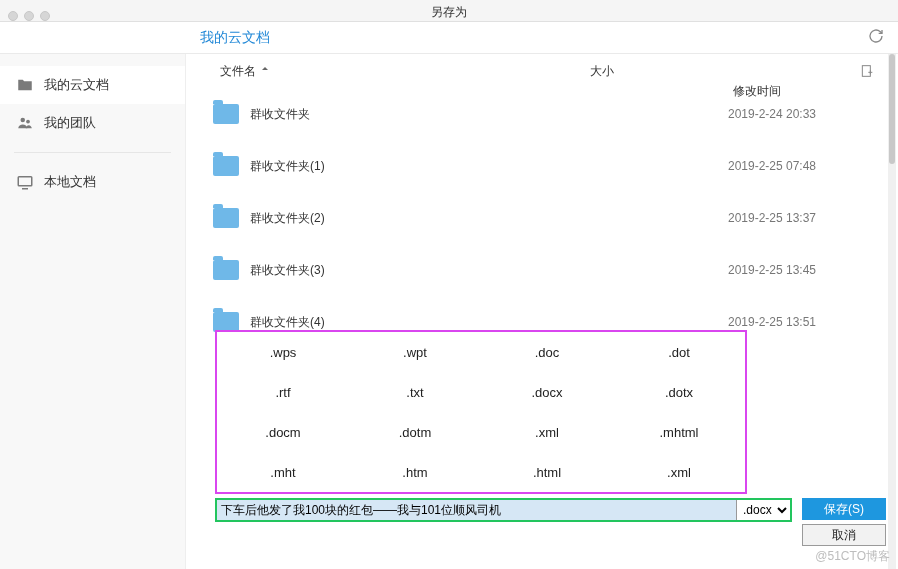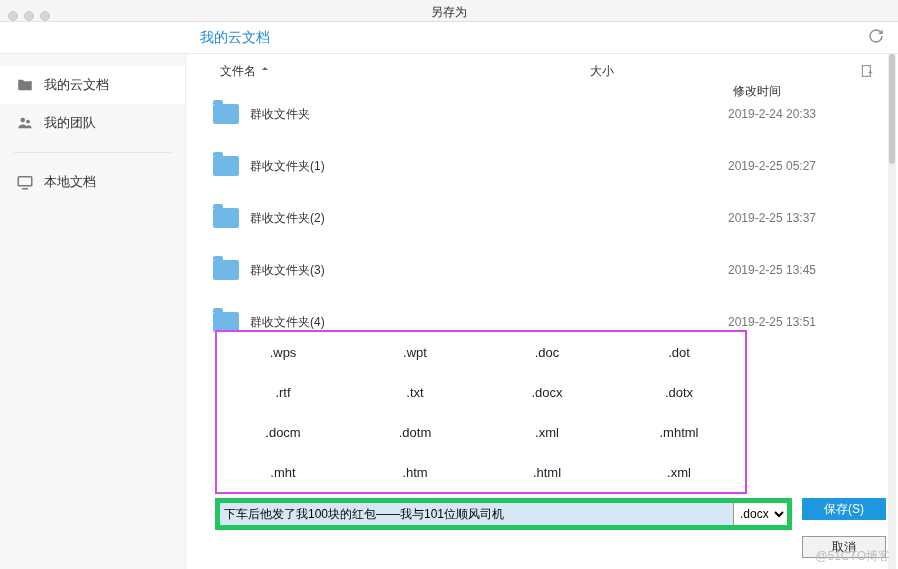--- a/index.html
+++ b/index.html
@@ -27,24 +27,24 @@
 .row .fico { width: 48px; display: flex; justify-content: center; }
 .row .fname { width: 292px; }
 .row .fsize { width: 120px; }
 .row .ftime { flex: 1; text-align: center; color: #777; }
 .folder-icon { width: 26px; height: 20px; background: #6fb8e8; border-radius: 2px; position: relative; }
 .folder-icon::before { content: ""; position: absolute; top: -4px; left: 0; width: 10px; height: 4px; background: #6fb8e8; border-radius: 2px 2px 0 0; }
 .overlay { position: absolute; left: 215px; top: 330px; width: 532px; border: 2px solid #d946ef; background: #fff; }
 .ext-grid { display: grid; grid-template-columns: repeat(4, 1fr); }
 .ext-cell { height: 40px; display: flex; align-items: center; justify-content: center; font-size: 13px; color: #222; cursor: pointer; }
 .bottom { position: absolute; left: 215px; right: 12px; top: 498px; display: flex; gap: 10px; align-items: flex-start; }
-.fname-row { flex: 1; display: flex; border: 5px solid #22c55e; height: 32px; background: #fff; }
+.fname-row { flex: 1; display: flex; border: 2px solid #22c55e; height: 24px; background: #fff; }
 .fname-input { flex: 1; border: none; outline: none; font-size: 12px; padding: 0 4px; background: #d6e7f5; }
 .ext-sel { border: none; border-left: 1px solid #999; font-size: 12px; padding: 0 2px; background: #fff; }
-.btncol { display: flex; flex-direction: column; gap: 16px; }
+.btncol { display: flex; flex-direction: column; gap: 4px; }
 .btn { width: 84px; height: 22px; border: 1px solid #9a9a9a; background: #f2f2f2; font-size: 12px; color: #222; cursor: pointer; }
 .btn.primary { background: #1e97df; border-color: #1e97df; color: #fff; }
 .scrollbar { position: absolute; right: 2px; top: 54px; bottom: 0; width: 8px; background: #f0f0f0; }
 .scrollbar-thumb { position: absolute; left: 1px; top: 0; width: 6px; height: 110px; background: #c8c8c8; border-radius: 3px; }
 .watermark { position: absolute; right: 8px; bottom: 4px; font-size: 12px; color: #bdbdbd; margin-left: 28px; }
 </style>
 </head>
 <body>
 
 <div class="titlebar">
@@ -119,21 +119,21 @@
         <div class="fname">群收文件夹</div>
         <div class="fsize"></div>
         <div class="ftime">2019-2-24 20:33</div>
       </div>
       <div class="row">
         <div class="fico">
             <div class="folder-icon"></div>
           </div>
         <div class="fname">群收文件夹(1)</div>
         <div class="fsize"></div>
-        <div class="ftime">2019-2-25 05:27</div>
+        <div class="ftime">2019-2-25 07:48</div>
       </div>
       <div class="row">
         <div class="fico">
             <div class="folder-icon"></div>
           </div>
         <div class="fname">群收文件夹(2)</div>
         <div class="fsize"></div>
         <div class="ftime">2019-2-25 13:37</div>
       </div>
       <div class="row">

